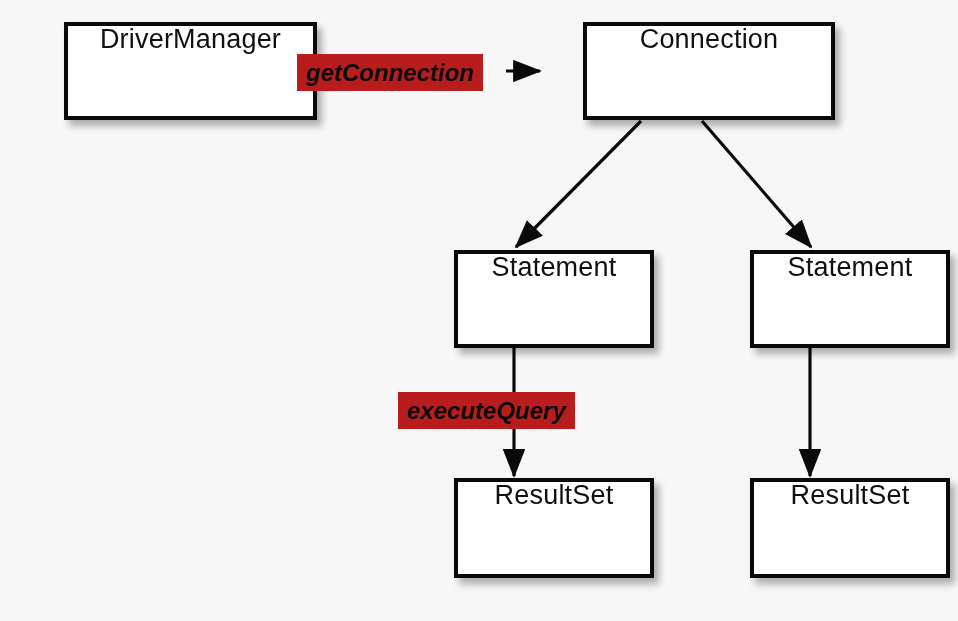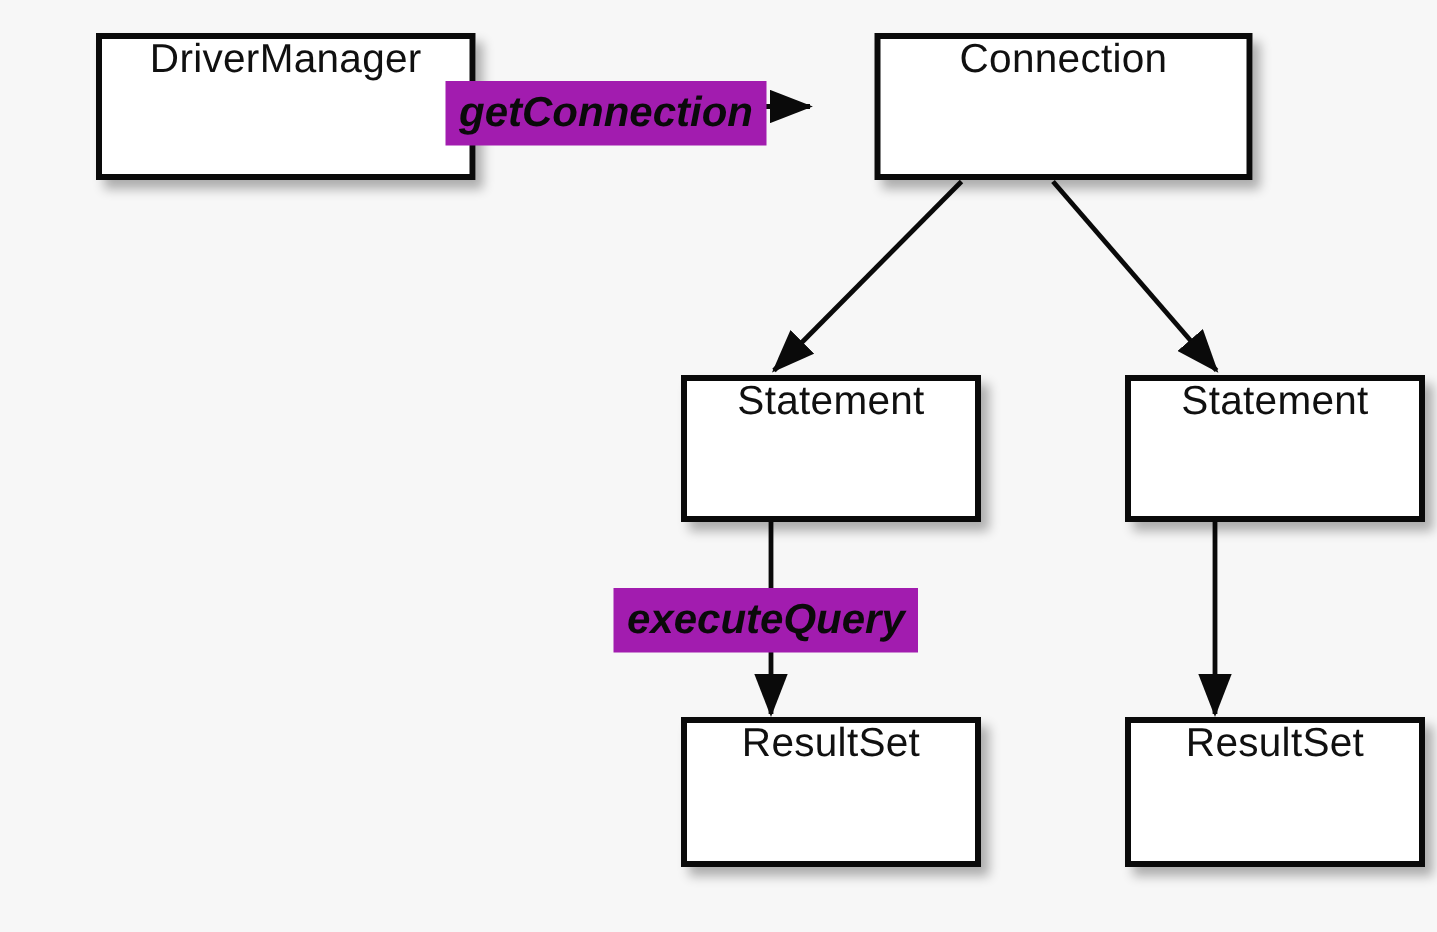--- a/index.html
+++ b/index.html
@@ -48,26 +48,26 @@
     font-weight: 400;
     color: #101010;
     letter-spacing: 0.2px;
     line-height: 1;
     white-space: nowrap;
   }
   
   .edge-label {
     position: absolute;
     z-index: 4;
-    background: #a21caf;
+    background: #b91c1c;
     color: #0a0a0a;
     font-family: "Liberation Sans", sans-serif;
     font-style: italic;
     font-weight: bold;
-    font-size: 28px;
+    font-size: 24px;
     line-height: 1.38;
     white-space: nowrap;
     padding: 2px 9px;
     box-sizing: border-box;
   }
 </style>
 </head>
 <body>
 
 <div id="canvas">
@@ -121,15 +121,15 @@
     <span class="node-label">ResultSet</span>
   </div>
 
   <div class="node" style="left:710px; top:478px; width:200px; height:100px;">
     <span class="node-label">ResultSet</span>
   </div>
 
   <div class="edge-label" style="left:297px; top:54px;">getConnection</div>
 
 
-  <div class="edge-label" style="left:409px; top:392px;">executeQuery</div>
+  <div class="edge-label" style="left:398px; top:392px;">executeQuery</div>
 
 </div>
 
 </body></html>

